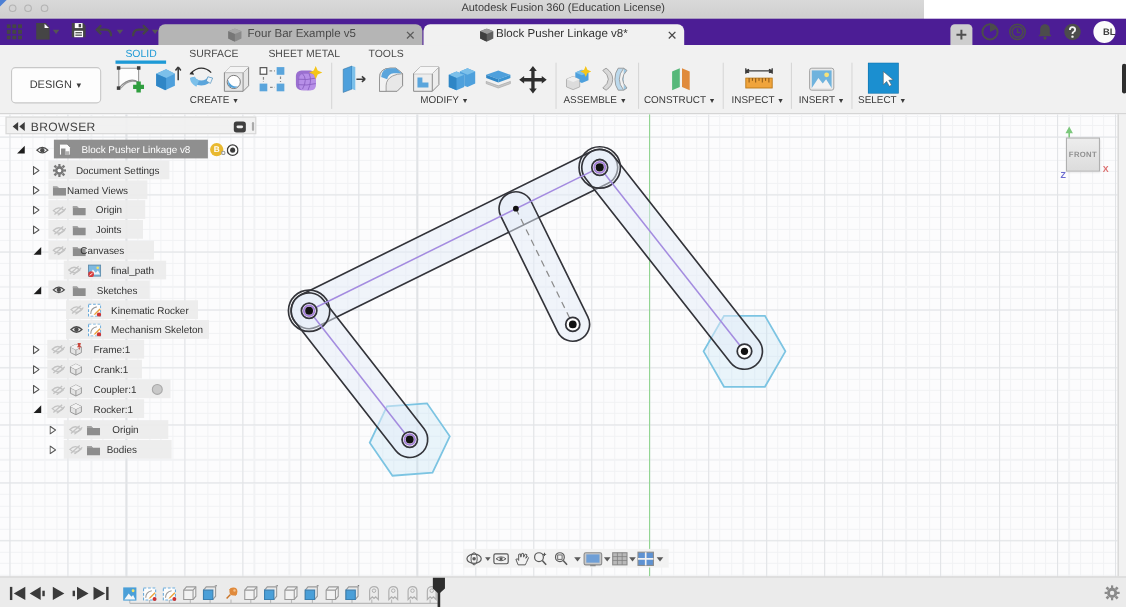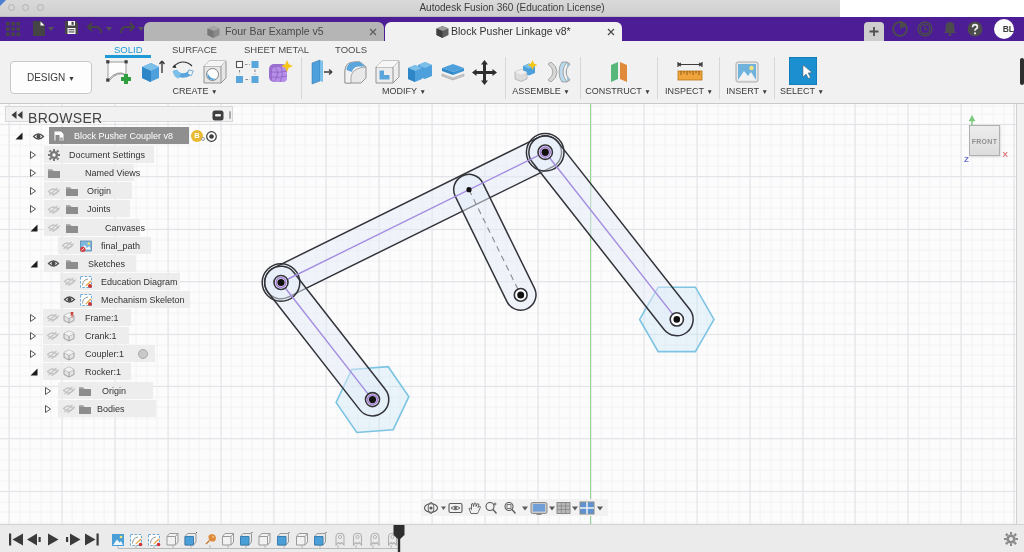--- a/index.html
+++ b/index.html
@@ -49,21 +49,21 @@
 }
 #rightstrip { left:1016px; top:104px; width:8px; height:420px; background:#f2f2f2; border-left:1px solid #d0d0d0; }
 #greenline { position:absolute; left:590px; top:0; width:1px; height:420px; background:#93d593; }
 
 
 #viewcube { position:absolute; left:969px; top:21px; width:31px; height:31px; background:linear-gradient(#ededed,#dcdcdc); border:1px solid #b0b0b0; box-shadow:1px 1px 2px rgba(0,0,0,0.12); color:#909090; font-size:7px; font-weight:bold; text-align:center; line-height:31px; letter-spacing:0.3px; }
 
 
 #browser { position:absolute; left:5px; top:2px; width:228px; font-size:9px; color:#333; }
 #bheader { position:relative; height:16px; background:rgba(240,240,240,0.93); border:1px solid #d8d8d8; }
-#bheader .bt { position:absolute; left:22px; top:3px; font-size:14px; color:#444; letter-spacing:0.3px; }
+#bheader .bt { position:absolute; left:22px; top:3px; font-size:11px; color:#444; letter-spacing:0.3px; }
 .brow { position:absolute; height:15px; white-space:nowrap; }
 .bbg { position:absolute; top:-2px; height:17px; background:rgba(236,236,236,0.92); }
 .btext { position:absolute; top:2px; }
 .bico { position:absolute; }
 
 
 #comments { position:absolute; left:5px; top:394px; width:226px; height:17px; background:rgba(242,242,242,0.95); border:1px solid #d4d4d4; font-size:8.5px; color:#444; }
 
 
 #navbar { position:absolute; left:421px; top:395px; width:187px; height:17px; background:rgba(241,241,241,0.95); }
@@ -446,21 +446,21 @@
         <svg class="bico" style="left:10px;top:3px" width="8" height="8" viewBox="0 0 8 8">
             <use href="#i-arrE"></use>
           </svg>
         <svg class="bico" style="left:27px;top:2.5px" width="13" height="9" viewBox="0 0 11 9">
             <use href="#i-eye"></use>
           </svg>
         <div class="bbg" style="left:44px;width:140px;background:#8f8f8f"></div>
         <svg class="bico" style="left:48px;top:1px" width="12" height="12" viewBox="0 0 12 12">
             <use href="#i-docroot"></use>
           </svg>
-        <div class="btext" style="left:69px;color:#fff">Block Pusher Coupler v8</div>
+        <div class="btext" style="left:69px;color:#fff">Block Pusher Linkage v8</div>
         <div class="bico" style="left:186px;top:1px;width:12px;height:12px;border-radius:50%;background:#e9b930;color:#fff;font-size:7.5px;font-weight:bold;text-align:center;line-height:12px">B</div>
         <div class="bico" style="left:195.5px;top:8px;width:4px;height:4px;border-radius:50%;background:#fdfdfd;border:0.5px solid #999"></div>
         <svg class="bico" style="left:201px;top:1.5px" width="11" height="11" viewBox="0 0 11 11">
             <use href="#i-radio"></use>
           </svg>
       </div>
 
       <div class="brow" style="top:41.5px">
         <svg class="bico" style="left:25px;top:3px" width="6" height="8" viewBox="0 0 6 8">
             <use href="#i-arrC"></use>
@@ -473,21 +473,21 @@
       </div>
 
       <div class="brow" style="top:59.5px">
         <svg class="bico" style="left:25px;top:3px" width="6" height="8" viewBox="0 0 6 8">
             <use href="#i-arrC"></use>
           </svg>
         <div class="bbg" style="left:39px;width:90px"></div>
         <svg class="bico" style="left:43px;top:2px" width="12" height="10" viewBox="0 0 12 10">
             <use href="#i-fold"></use>
           </svg>
-        <div class="btext" style="left:80px">Named Views</div>
+        <div class="btext" style="left:56px">Named Views</div>
       </div>
 
       <div class="brow" style="top:78px">
         <svg class="bico" style="left:25px;top:3px" width="6" height="8" viewBox="0 0 6 8">
             <use href="#i-arrC"></use>
           </svg>
         <div class="bbg" style="left:39px;width:88px"></div>
         <svg class="bico" style="left:42px;top:2.5px" width="13" height="9" viewBox="0 0 11 9">
             <use href="#i-eyeH"></use>
           </svg>
@@ -515,21 +515,21 @@
         <svg class="bico" style="left:25px;top:3px" width="8" height="8" viewBox="0 0 8 8">
             <use href="#i-arrE"></use>
           </svg>
         <div class="bbg" style="left:39px;width:96px"></div>
         <svg class="bico" style="left:42px;top:2.5px" width="13" height="9" viewBox="0 0 11 9">
             <use href="#i-eyeH"></use>
           </svg>
         <svg class="bico" style="left:61px;top:2px" width="12" height="10" viewBox="0 0 12 10">
             <use href="#i-fold"></use>
           </svg>
-        <div class="btext" style="left:100px">Canvases</div>
+        <div class="btext" style="left:68px">Canvases</div>
       </div>
 
       <div class="brow" style="top:132.5px">
         <div class="bbg" style="left:53px;width:93px"></div>
         <svg class="bico" style="left:56px;top:2.5px" width="13" height="9" viewBox="0 0 11 9">
             <use href="#i-eyeH"></use>
           </svg>
         <svg class="bico" style="left:75px;top:1px" width="12" height="12" viewBox="0 0 12 11">
             <use href="#i-canv"></use>
           </svg>
@@ -551,21 +551,21 @@
       </div>
 
       <div class="brow" style="top:168.5px">
         <div class="bbg" style="left:55px;width:120px"></div>
         <svg class="bico" style="left:58px;top:2.5px" width="13" height="9" viewBox="0 0 11 9">
             <use href="#i-eyeH"></use>
           </svg>
         <svg class="bico" style="left:75px;top:1px" width="12" height="12" viewBox="0 0 12 12">
             <use href="#i-sketch"></use>
           </svg>
-        <div class="btext" style="left:96px">Education Diagram</div>
+        <div class="btext" style="left:96px">Kinematic Rocker</div>
       </div>
 
       <div class="brow" style="top:186.5px">
         <div class="bbg" style="left:55px;width:130px"></div>
         <svg class="bico" style="left:58px;top:2.5px" width="13" height="9" viewBox="0 0 11 9">
             <use href="#i-eye"></use>
           </svg>
         <svg class="bico" style="left:75px;top:1px" width="12" height="12" viewBox="0 0 12 12">
             <use href="#i-sketch"></use>
           </svg>

